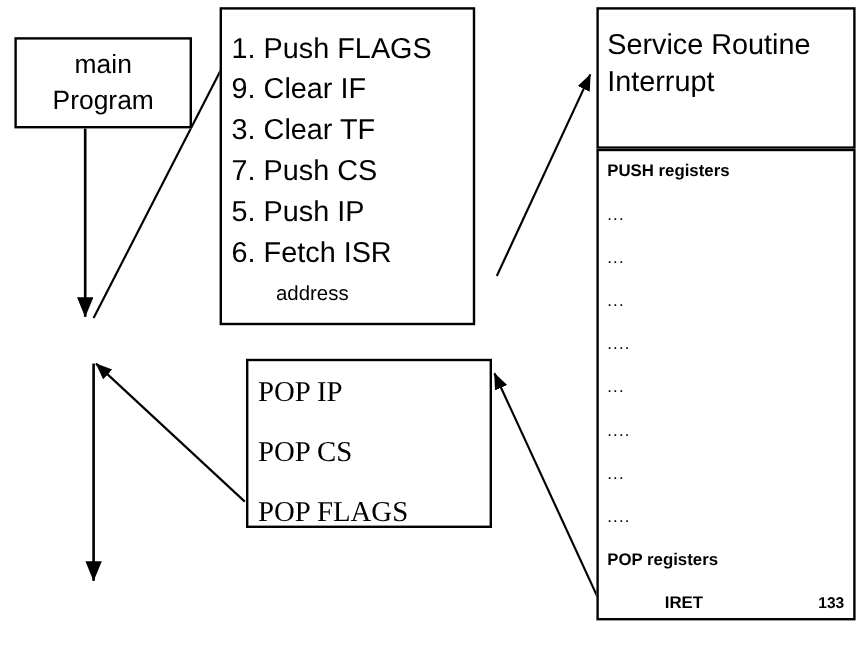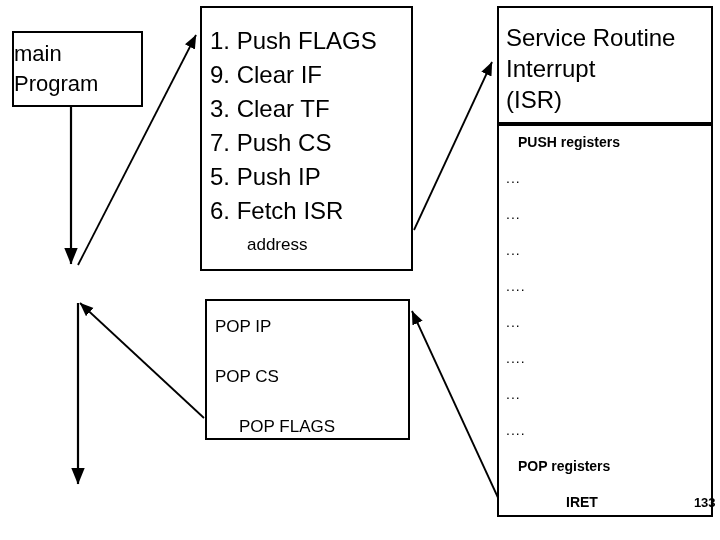--- a/index.html
+++ b/index.html
@@ -29,36 +29,36 @@
     position: absolute;
     border: 2px solid #000000;
     background: #ffffff;
     box-sizing: border-box;
   }
 
   
   #main-program-box {
     left: 12px;
     top: 31px;
-    width: 131px;
+    width: 148px;
     height: 76px;
     display: flex;
     flex-direction: column;
-    align-items: flex-start;
+    align-items: center;
     justify-content: center;
   }
   #main-program-box .line {
     font-size: 22px;
     line-height: 30px;
     white-space: pre;
   }
 
   
   #interrupt-steps-box {
-    left: 200px;
+    left: 183px;
     top: 6px;
     width: 213px;
     height: 265px;
     padding: 16px 0 0 8px;
   }
   .step-row {
     font-size: 24px;
     line-height: 34px;
     white-space: pre;
   }
@@ -71,26 +71,27 @@
 
   
   #pop-box {
     left: 205px;
     top: 299px;
     width: 205px;
     height: 141px;
     padding: 10px 0 0 8px;
   }
   .pop-row {
-    font-size: 17px;
+    font-size: 24px;
     line-height: 32px;
     margin-bottom: 18px;
     white-space: pre;
-  }
-  .pop-row:last-child { margin-bottom: 0; margin-left: 24px; }
+    font-family: Liberation Serif, serif;
+  }
+  .pop-row:last-child { margin-bottom: 0; }
 
   
   #isr-header-box {
     left: 497px;
     top: 6px;
     width: 216px;
     height: 118px;
     padding: 14px 0 0 7px;
   }
   .isr-title-line {
@@ -107,21 +108,21 @@
     height: 393px;
     border-top: 2px solid #000000;
     padding: 8px 0 0 7px;
   }
   .isr-line {
     font-size: 14px;
     line-height: 17px;
     white-space: pre;
     margin-bottom: 19px;
   }
-  .isr-line.bold { font-weight: bold; margin-left: 12px; }
+  .isr-line.bold { font-weight: bold; }
   .isr-line.dots { letter-spacing: 1px; }
   #isr-body-box .isr-line:last-child { margin-bottom: 0; padding-left: 48px; }
 
   .iret-row {
     display: flex;
     align-items: baseline;
     margin-bottom: 0;
   }
   .iret-row .slide-number {
     margin-left: 96px;
@@ -171,21 +172,20 @@
 
   <div class="box" id="pop-box">
     <div class="pop-row">POP IP</div>
     <div class="pop-row">POP CS</div>
     <div class="pop-row">POP FLAGS</div>
   </div>
 
   <div class="box" id="isr-header-box">
     <div class="isr-title-line">Service Routine</div>
     <div class="isr-title-line">Interrupt</div>
-    <div class="isr-title-line">(ISR)</div>
   </div>
 
   <div class="box" id="isr-body-box">
     <div class="isr-line bold">PUSH registers</div>
     <div class="isr-line dots">...</div>
     <div class="isr-line dots">...</div>
     <div class="isr-line dots">...</div>
     <div class="isr-line dots">....</div>
     <div class="isr-line dots">...</div>
     <div class="isr-line dots">....</div>

